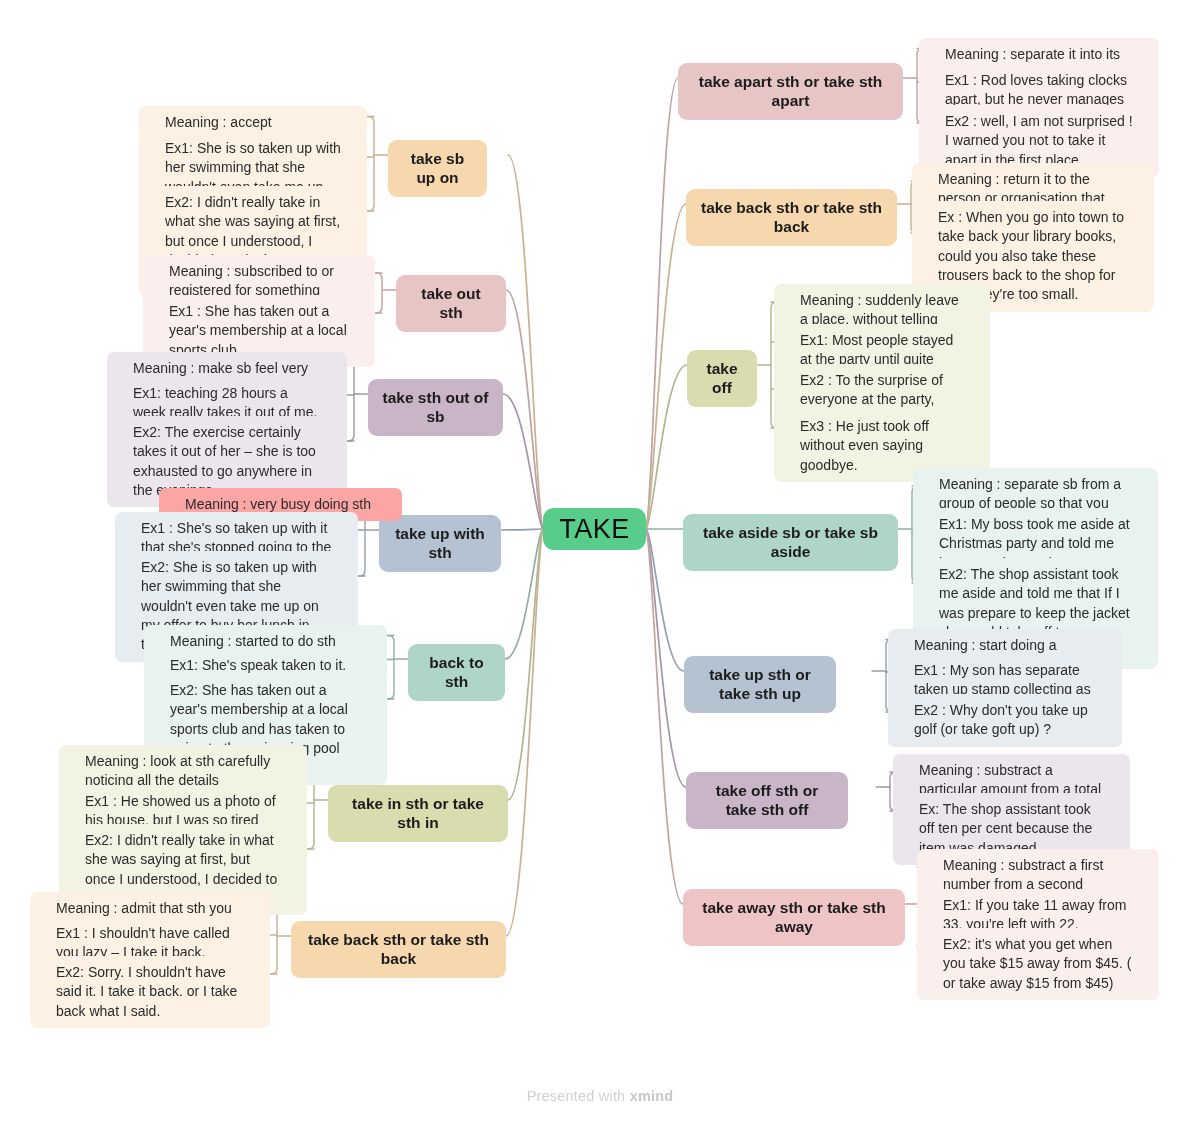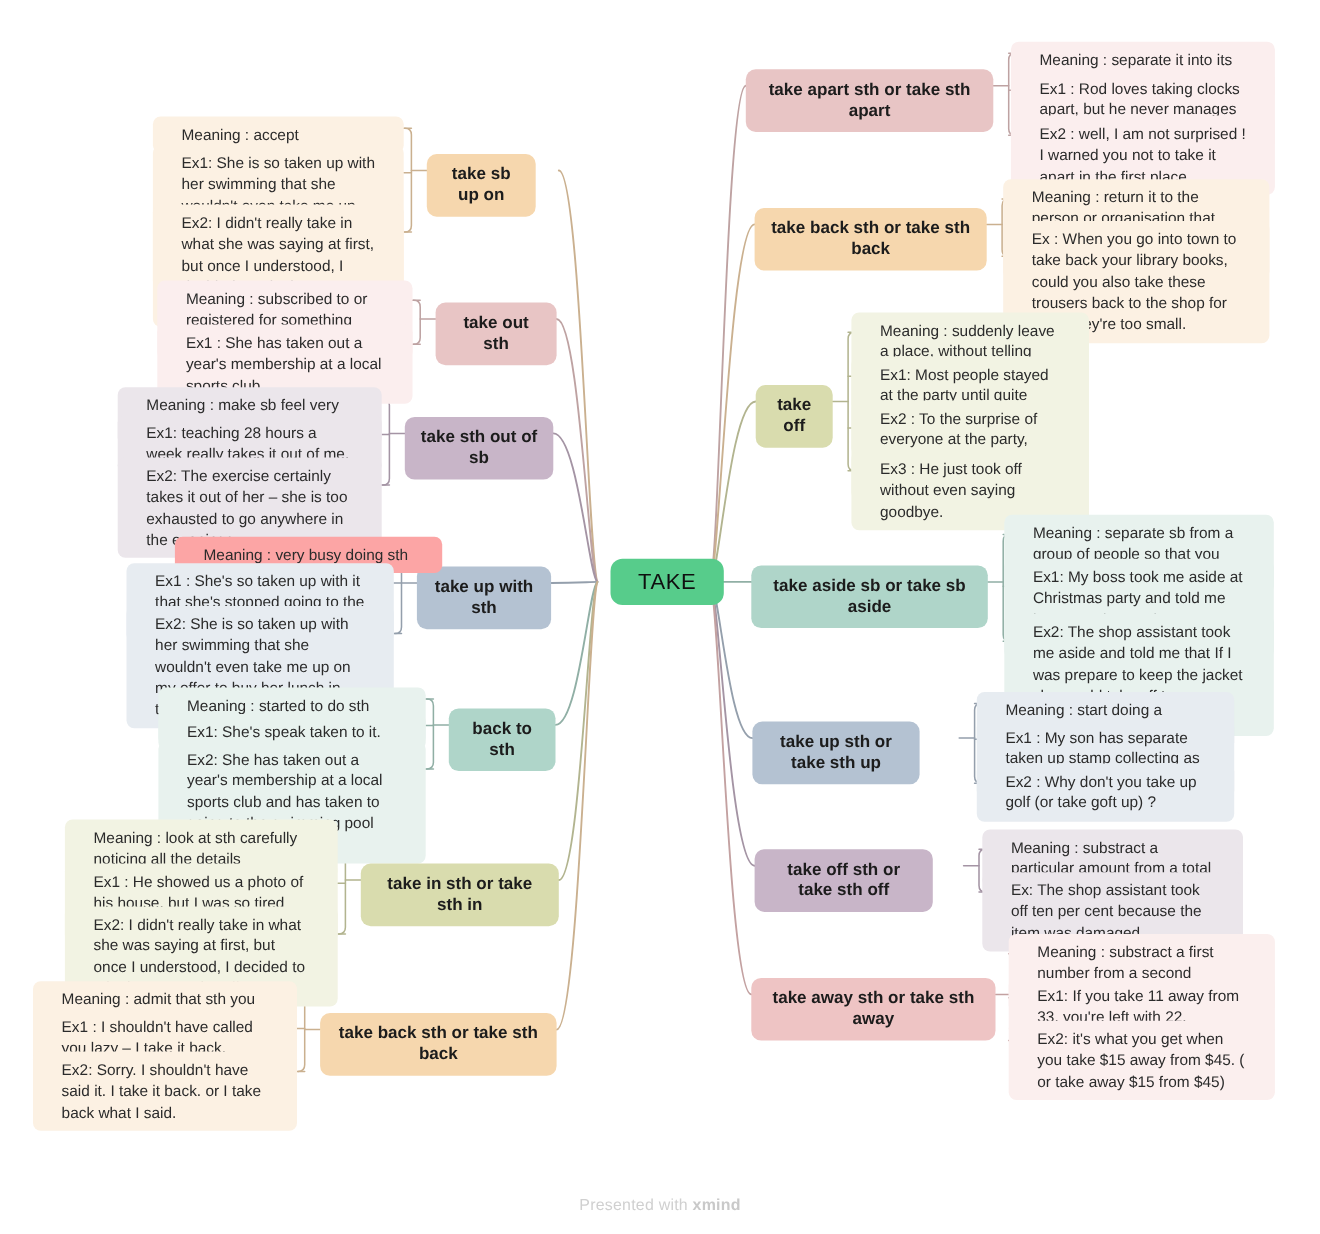--- a/index.html
+++ b/index.html
@@ -13,24 +13,23 @@
 
   .node{
     position:absolute;border-radius:9px;
     font-weight:700;font-size:15.5px;color:#1c1c1c;
     display:flex;align-items:center;justify-content:center;
     text-align:center;line-height:1.25;box-sizing:border-box;
     padding:9px 14px;
   }
   .center-node{
     position:absolute;border-radius:11px;background:#57cc8b;
-    color:#0f0f0f;font-size:20px;font-weight:400;letter-spacing:.5px;
+    color:#0f0f0f;font-size:27px;font-weight:400;letter-spacing:.5px;
     display:flex;align-items:center;justify-content:center;
     box-sizing:border-box;
-    margin-left:12px;
   }
   .leaf{
     position:absolute;border-radius:7px;box-sizing:border-box;
     font-size:14px;line-height:1.38;color:#2b2b2b;
     padding:7px 26px;font-weight:400;
   }
   .leaf.r{text-align:left;}
   .leaf.l{text-align:left;}
 
   .footer{

